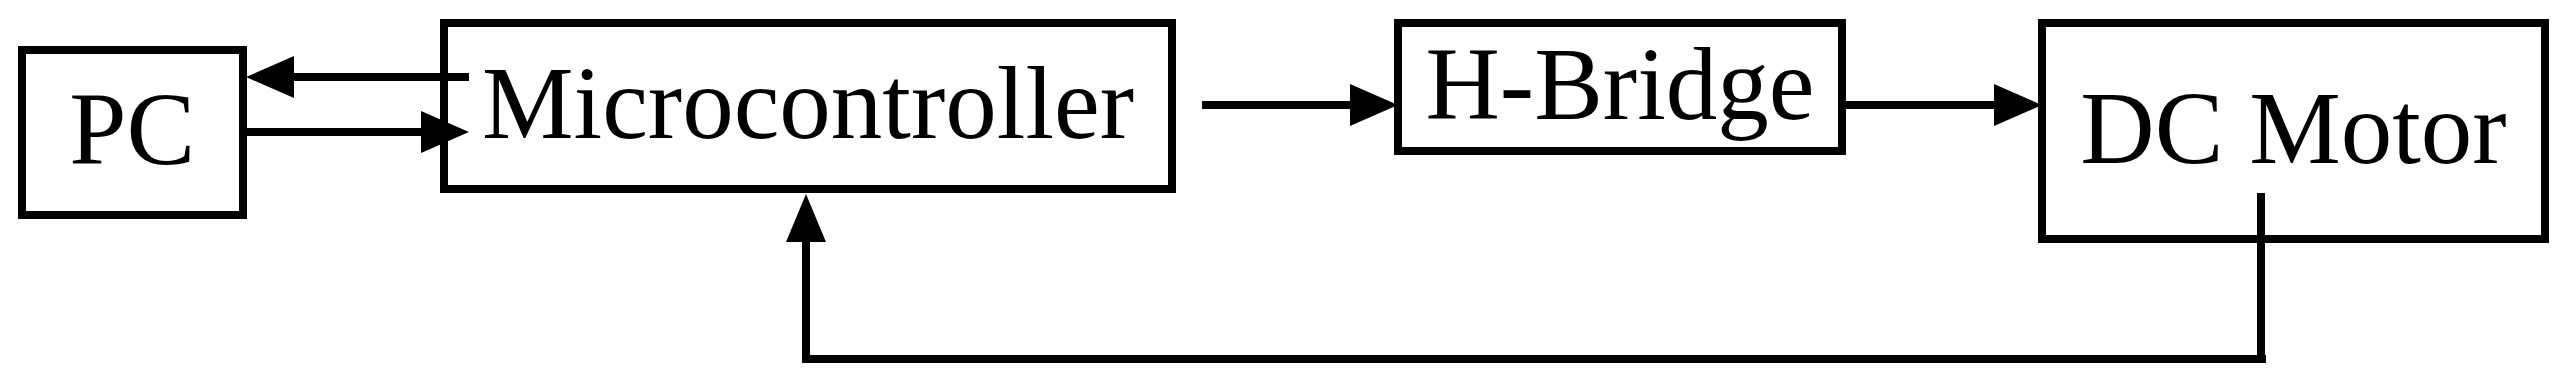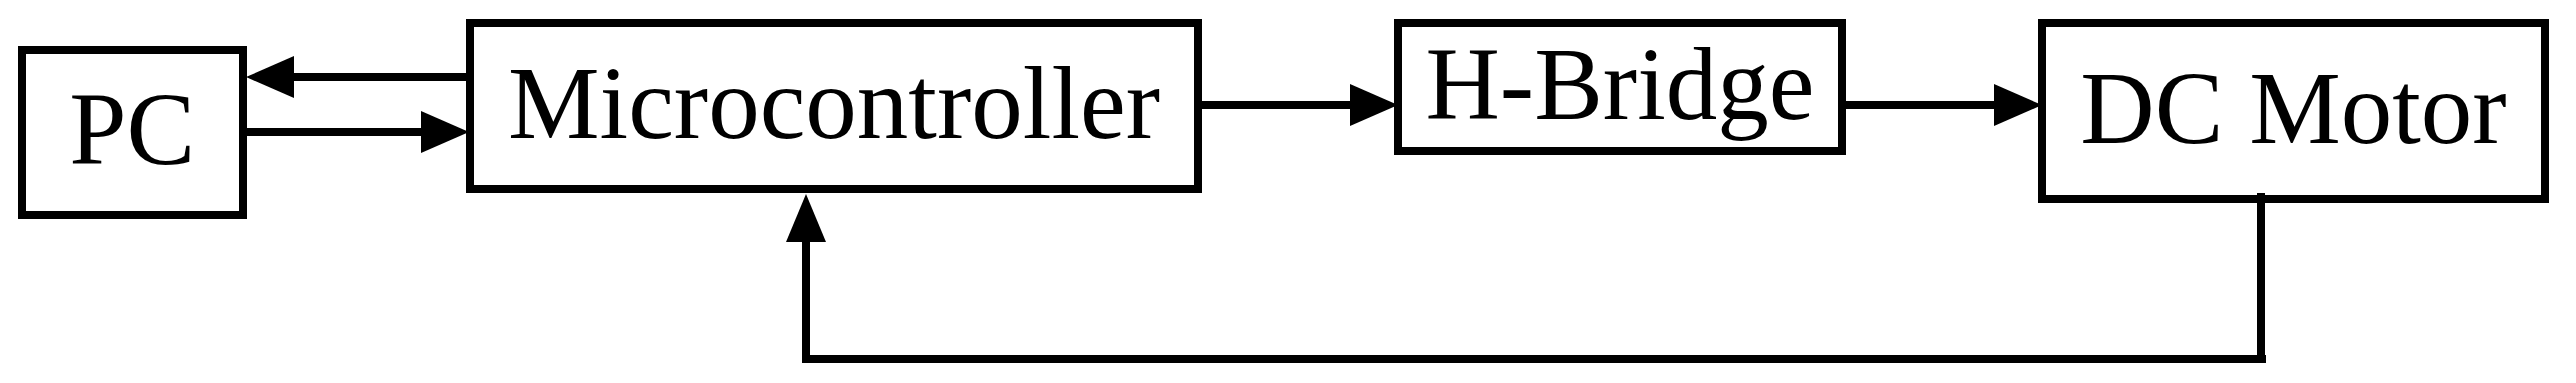--- a/index.html
+++ b/index.html
@@ -23,23 +23,23 @@
     display:flex;align-items:center;justify-content:center;
   }
   .node-label{
     font-size:103px;
     color:var(--line-color);
     white-space:nowrap;
     line-height:1;
     transform:translateY(-3.4px);
   }
   #node-pc            {left:17.7px;  top:19.4px; width:229px; height:173px;margin-top:27px;}
-  #node-micro         {left:466px; top:19.4px; width:736px; height:174px;}
+  #node-micro         {left:440px; top:19.4px; width:736px; height:174px;}
   #node-hbridge       {left:1394px;top:19.4px; width:452px; height:136px;}
-  #node-dcmotor       {left:2038px;top:19.4px; width:511px; height:184px;}
+  #node-dcmotor       {left:2038px;top:19.4px; width:511px; height:224px;}
 
   .seg{position:absolute;background:var(--line-color);}
   .head{position:absolute;width:0;height:0;}
   .head-left{
     border-top:21px solid transparent;
     border-bottom:21px solid transparent;
     border-right:48px solid var(--line-color);
   }
   .head-right{
     border-top:21px solid transparent;

